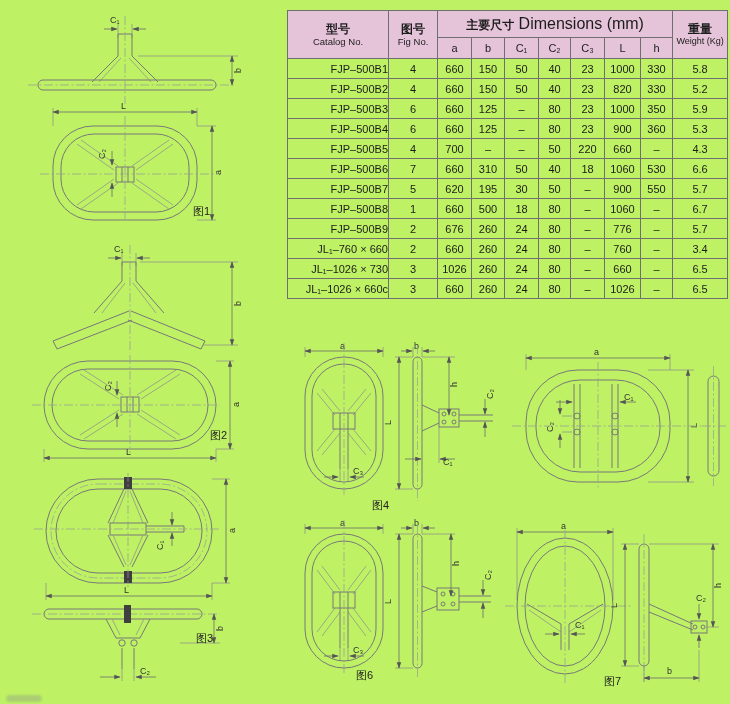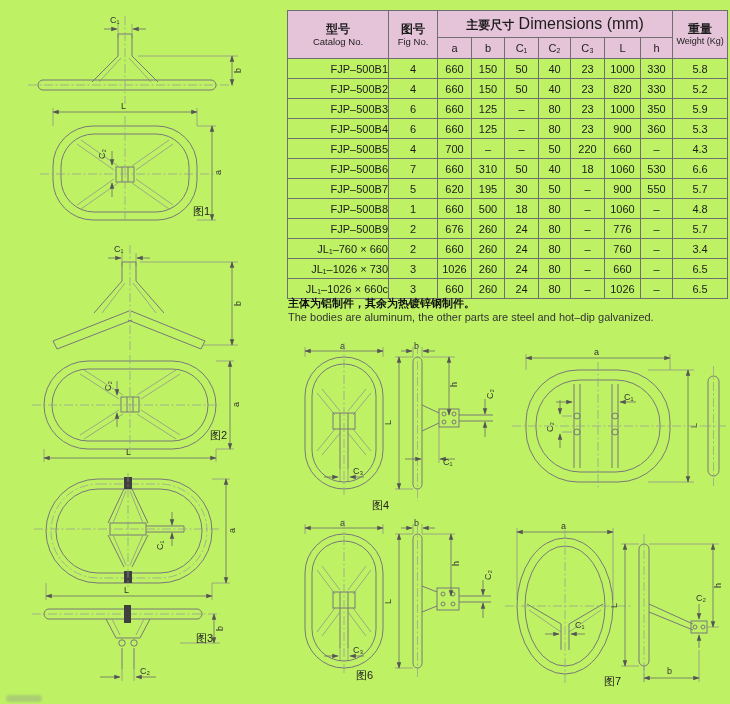--- a/index.html
+++ b/index.html
@@ -181,21 +181,21 @@
         <tr>
     <td class="cat-name">FJP–500B8</td>
     <td>1</td>
     <td>660</td>
     <td>500</td>
     <td>18</td>
     <td>80</td>
     <td>–</td>
     <td>1060</td>
     <td>–</td>
-    <td>4.8</td>
+    <td>6.7</td>
   </tr>
         <tr>
     <td class="cat-name">FJP–500B9</td>
     <td>2</td>
     <td>676</td>
     <td>260</td>
     <td>24</td>
     <td>80</td>
     <td>–</td>
     <td>776</td>
@@ -234,22 +234,20 @@
     <td>24</td>
     <td>80</td>
     <td>–</td>
     <td>1026</td>
     <td>–</td>
     <td>6.5</td>
   </tr>
       </tbody>
   </table>
 
-  <div class="note note-zh">主体为铝制件，其余为热镀锌钢制件。</div>
-  <div class="note note-en">The bodies are aluminum, the other parts are steel and hot–dip galvanized.</div>
 
   <svg class="fig" style="left:20px;top:12px" width="250" height="210">
     <g>
       <text class="dt" x="90" y="11">C₁</text>
       <line class="tn" x1="98" y1="12" x2="98" y2="26"></line>
       <line class="tn" x1="112" y1="12" x2="112" y2="26"></line>
       <line class="dm" x1="84" y1="17" x2="97" y2="17" marker-end="url(#ar)"></line>
       <line class="dm" x1="126" y1="17" x2="113" y2="17" marker-end="url(#ar)"></line>
       <line class="ln" x1="98" y1="22" x2="98" y2="44"></line>
       <line class="ln" x1="112" y1="22" x2="112" y2="44"></line>

